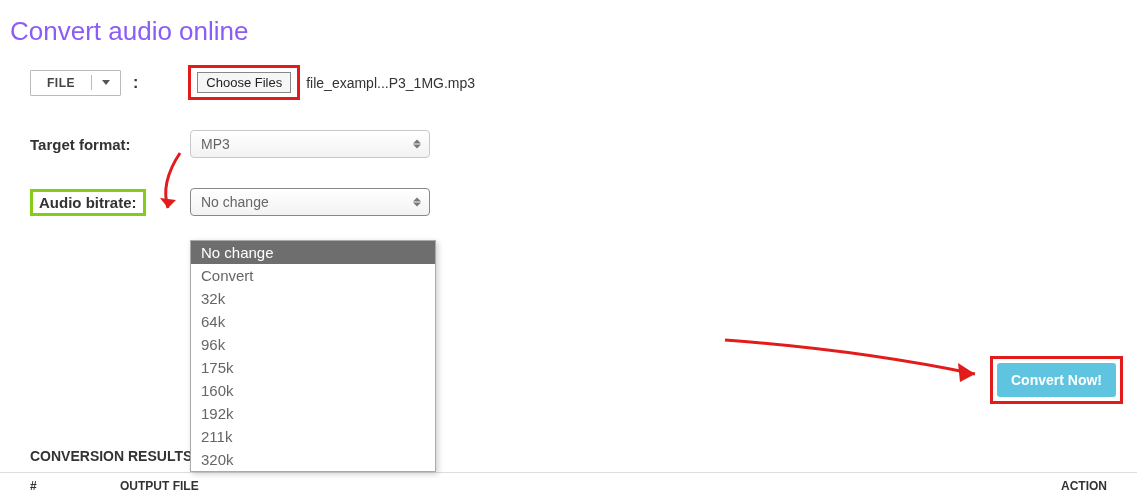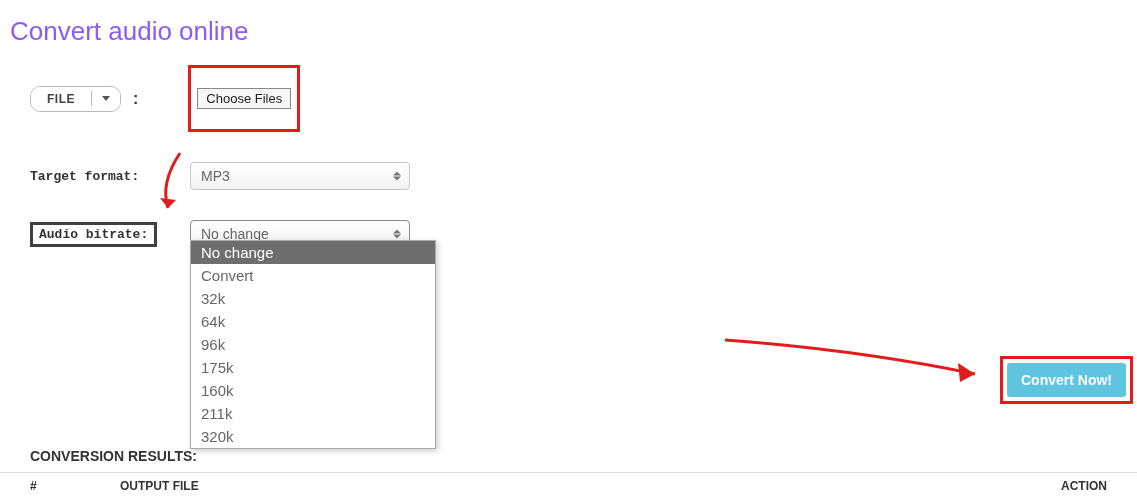--- a/index.html
+++ b/index.html
@@ -20,30 +20,29 @@
   }
   .form-area { padding: 10px 10px 0 30px; }
   .row {
     display: flex;
     align-items: center;
     margin-bottom: 30px;
     position: relative;
   }
   .label-col {
     width: 160px;
-    font-size: 13px;
-    font-weight: 700;
-    color: #333;
-    font-family: Liberation Mono, monospace;
+    font-size: 15px;
+    font-weight: 700;
+    color: #333;
   }
   .file-btn-group {
     display: inline-flex;
     align-items: center;
     border: 1px solid #bbb;
-    border-radius: 10px;
+    border-radius: 1px;
     overflow: hidden;
     margin-right: 8px;
   }
   .file-btn {
     padding: 5px 16px;
     background: #fff;
     font-size: 12px;
     font-weight: 700;
     letter-spacing: 0.5px;
     color: #444;
@@ -61,40 +60,40 @@
   }
   .caret-down {
     width: 0; height: 0;
     border-left: 4px solid transparent;
     border-right: 4px solid transparent;
     border-top: 5px solid #555;
   }
   .colon { font-weight: 700; margin-left: 4px; }
   .choose-files-wrap {
     border: 3px solid #e21b1b;
-    padding: 20px 6px;
+    padding: 4px 6px;
     margin-left: 50px;
     display: inline-flex;
     align-items: flex-end;
   }
   .choose-files-btn {
     border: 1px solid #888;
     background: #f6f6f6;
     font-size: 13px;
     padding: 2px 8px;
     cursor: pointer;
     color: #222;
   }
   .chosen-file {
     font-size: 14px;
     color: #333;
     margin-left: 6px;
   }
   .select {
-    width: 220px;
+    width: 240px;
     border: 1px solid #c8c8c8;
     border-radius: 4px;
     background: linear-gradient(#fff, #f2f2f2);
     padding: 5px 26px 5px 10px;
     font-size: 14px;
     color: #666;
     position: relative;
     cursor: pointer;
   }
   .select .updown {
@@ -112,21 +111,21 @@
     border-right: 4px solid transparent;
     border-bottom: 4px solid #777;
   }
   .tri-dn {
     width: 0; height: 0;
     border-left: 4px solid transparent;
     border-right: 4px solid transparent;
     border-top: 4px solid #777;
   }
   .bitrate-label-box {
-    border: 3px solid #404040;
+    border: 3px solid #84cc16;
     padding: 2px 6px;
     display: inline-block;
   }
   .dropdown-open {
     position: absolute;
     top: 240px;
     left: 190px;
     width: 246px;
     border: 1px solid #aaa;
     background: #fff;
@@ -138,21 +137,21 @@
     font-size: 15px;
     color: #666;
     cursor: pointer;
   }
   .dropdown-open .opt.selected {
     background: #6e6e6e;
     color: #fff;
   }
   .convert-wrap {
     position: absolute;
-    right: 4px;
+    right: 14px;
     top: 356px;
     border: 3px solid #e21b1b;
     padding: 4px;
   }
   .convert-btn {
     background: #5fc4e0;
     color: #fff;
     border: none;
     border-radius: 3px;
     padding: 9px 14px;
@@ -218,20 +217,21 @@
         <div class="file-btn">FILE</div>
         <div class="file-btn-caret">
           <span class="caret-down"></span>
         </div>
       </div>
       <span class="colon">:</span>
     </div>
     <div class="choose-files-wrap">
       <button class="choose-files-btn">Choose Files</button>
     </div>
+    <span class="chosen-file">file_exampl...P3_1MG.mp3</span>
   </div>
 
   <div class="row">
     <div class="label-col">Target format:</div>
     <div class="select">
       <span>MP3</span>
       <span class="updown">
           <span class="tri-up"></span>
           <span class="tri-dn"></span>
         </span>
@@ -255,20 +255,21 @@
 </div>
 
 <div class="dropdown-open" id="bitrate-dropdown">
     <div class="opt selected">No change</div>
     <div class="opt">Convert</div>
     <div class="opt">32k</div>
     <div class="opt">64k</div>
     <div class="opt">96k</div>
     <div class="opt">175k</div>
     <div class="opt">160k</div>
+    <div class="opt">192k</div>
     <div class="opt">211k</div>
     <div class="opt">320k</div>
   </div>
 
 <div class="convert-wrap">
   <button class="convert-btn">Convert Now!</button>
 </div>
 
 <div class="results-label">CONVERSION RESULTS:</div>
 

